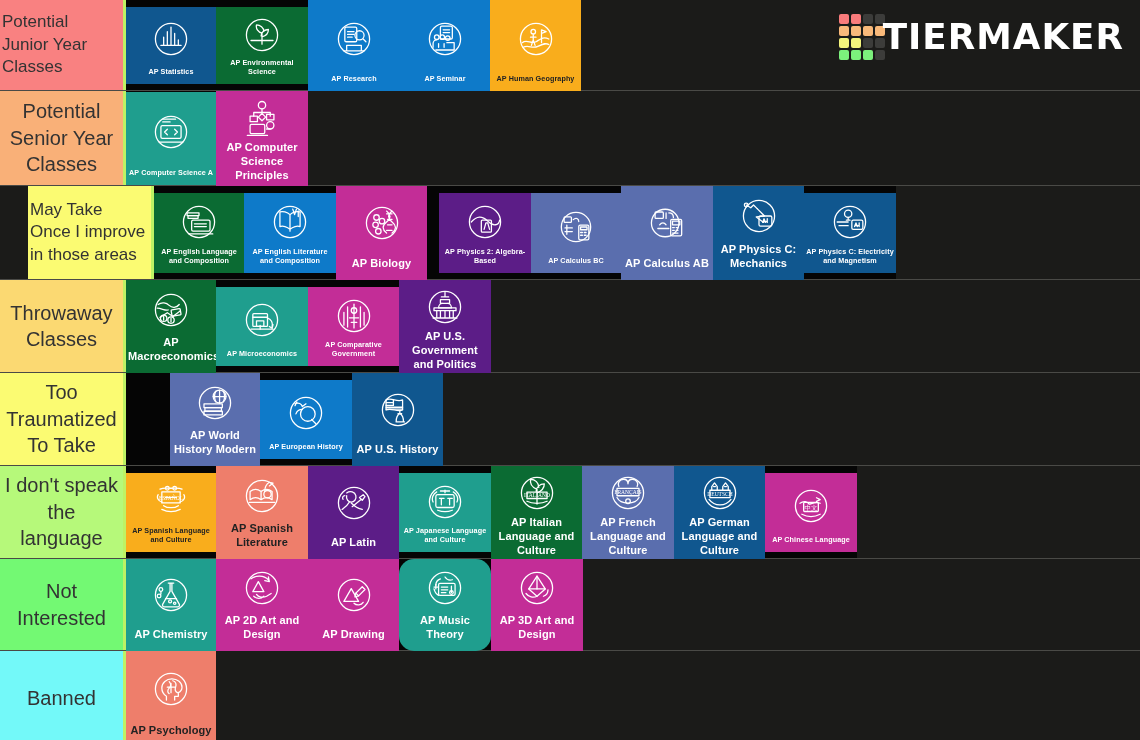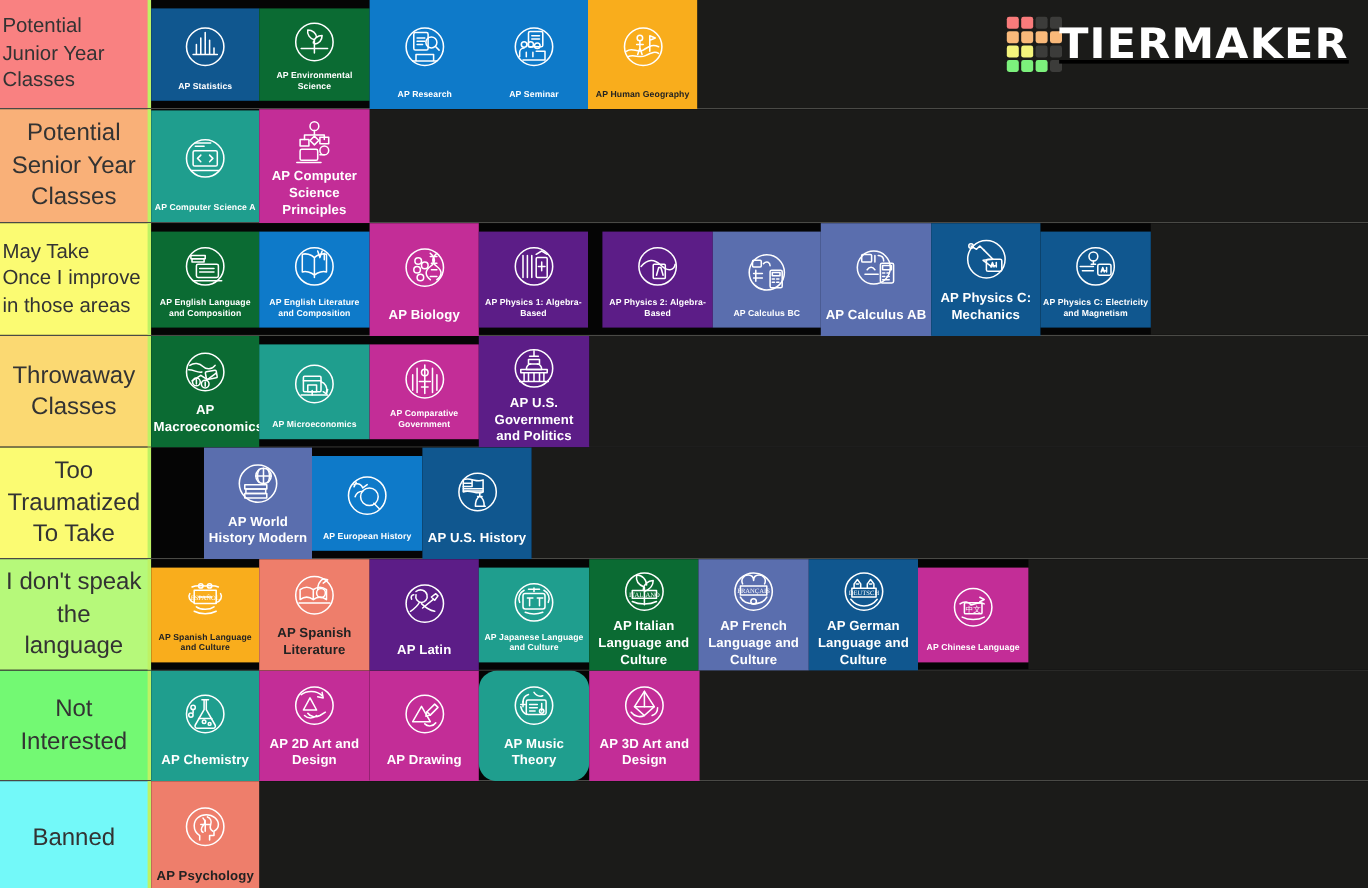--- a/index.html
+++ b/index.html
@@ -17,21 +17,20 @@
   }
 
   
   .brand {
     position: absolute;
     top: 14px; right: 18px;
     display: flex;
     align-items: center;
     gap: 0;
     z-index: 5;
-    text-decoration: underline;
   }
   .brand-grid {
     display: grid;
     grid-template-columns: repeat(4, 10px);
     grid-template-rows: repeat(4, 10px);
     gap: 2px;
   }
   .brand-grid i { display: block; border-radius: 2px; }
   .brand-word {
     color: #ffffff;
@@ -234,21 +233,21 @@
                 <circle cx="33" cy="32" r="4" stroke="currentColor" fill="none" stroke-width="1.4" stroke-linecap="round" stroke-linejoin="round"></circle>
                 <rect x="11" y="31" width="16" height="10" rx="1.5" stroke="currentColor" fill="none" stroke-width="1.4" stroke-linecap="round" stroke-linejoin="round"></rect>
                 <path d="M8 43h22M29 36h4" stroke="currentColor" fill="none" stroke-width="1.4" stroke-linecap="round" stroke-linejoin="round"></path>
               </svg>
             </div>
             <div class="cap">AP Computer Science Principles</div>
           </div>
           <div class="filler"></div>
         </div>
       </div>
-      <div class="row" style="height: 94px;">
+      <div class="row" style="height: 94px; padding-left: 28px;">
         <div class="tier-label small" style="background: rgb(251, 251, 114);">May Take Once I improve in those areas</div>
         <div class="row-items">
           <div class="card" style="background: rgb(11, 107, 51); width: 90px; height: 80px;">
             <div class="icon">
               <svg width="44" height="44" viewBox="0 0 48 48" style="color:currentColor">
                 <circle cx="24" cy="24" r="17" stroke="currentColor" fill="none" stroke-width="1.4" stroke-linecap="round" stroke-linejoin="round"></circle>
                 <rect x="16" y="22" width="20" height="12" rx="1.5" stroke="currentColor" fill="none" stroke-width="1.4" stroke-linecap="round" stroke-linejoin="round"></rect>
                 <path d="M19 26h13M19 29h13M13 37h26" stroke="currentColor" fill="none" stroke-width="1.4" stroke-linecap="round" stroke-linejoin="round"></path>
                 <rect x="11" y="14" width="13" height="3" stroke="currentColor" fill="none" stroke-width="1.4" stroke-linecap="round" stroke-linejoin="round"></rect>
                 <rect x="12" y="17" width="11" height="3" stroke="currentColor" fill="none" stroke-width="1.4" stroke-linecap="round" stroke-linejoin="round"></rect>
@@ -271,31 +270,20 @@
               <svg width="44" height="44" viewBox="0 0 48 48" style="color:currentColor">
                 <circle cx="24" cy="24" r="17" stroke="currentColor" fill="none" stroke-width="1.4" stroke-linecap="round" stroke-linejoin="round"></circle>
                 <circle cx="18" cy="18" r="3" stroke="currentColor" fill="none" stroke-width="1.4" stroke-linecap="round" stroke-linejoin="round"></circle>
                 <circle cx="17" cy="26" r="3" stroke="currentColor" fill="none" stroke-width="1.4" stroke-linecap="round" stroke-linejoin="round"></circle>
                 <circle cx="24" cy="22" r="3" stroke="currentColor" fill="none" stroke-width="1.4" stroke-linecap="round" stroke-linejoin="round"></circle>
                 <circle cx="20" cy="33" r="3" stroke="currentColor" fill="none" stroke-width="1.4" stroke-linecap="round" stroke-linejoin="round"></circle>
                 <path d="M29 11c5 4 5 8 0 12s-5 8 0 12M35 11c-5 4-5 8 0 12s5 8 0 12M29 14h6M30 20h5M30 26h5M29 32h6" stroke="currentColor" fill="none" stroke-width="1.4" stroke-linecap="round" stroke-linejoin="round"></path>
               </svg>
             </div>
             <div class="cap">AP Biology</div>
-          </div>
-          <div class="card" style="background: rgb(92, 29, 135); width: 91px; height: 80px;">
-            <div class="icon">
-              <svg width="44" height="44" viewBox="0 0 48 48" style="color:currentColor">
-                <circle cx="24" cy="24" r="17" stroke="currentColor" fill="none" stroke-width="1.4" stroke-linecap="round" stroke-linejoin="round"></circle>
-                <path d="M14 14v20M18 14v20M22 14v20" stroke="currentColor" fill="none" stroke-width="1.4" stroke-linecap="round" stroke-linejoin="round"></path>
-                <rect x="26" y="16" width="10" height="18" rx="1" stroke="currentColor" fill="none" stroke-width="1.4" stroke-linecap="round" stroke-linejoin="round"></rect>
-                <path d="M31 20v8M28 24h6M26 13l5-3 5 3" stroke="currentColor" fill="none" stroke-width="1.4" stroke-linecap="round" stroke-linejoin="round"></path>
-              </svg>
-            </div>
-            <div class="cap">AP Physics 1: Algebra-Based</div>
           </div>
           <div class="card" style="background: rgb(92, 29, 135); width: 92px; height: 80px; margin-left: 12px;">
             <div class="icon">
               <svg width="44" height="44" viewBox="0 0 48 48" style="color:currentColor">
                 <circle cx="24" cy="24" r="17" stroke="currentColor" fill="none" stroke-width="1.4" stroke-linecap="round" stroke-linejoin="round"></circle>
                 <path d="M9 24c6-7 12-7 18-1s12 5 13-1" stroke="currentColor" fill="none" stroke-width="1.4" stroke-linecap="round" stroke-linejoin="round"></path>
                 <rect x="20" y="22" width="11" height="13" rx="1" stroke="currentColor" fill="none" stroke-width="1.4" stroke-linecap="round" stroke-linejoin="round"></rect>
                 <path d="M23 32l2-7h2l2 7" stroke="currentColor" fill="none" stroke-width="1.4" stroke-linecap="round" stroke-linejoin="round"></path>
               </svg>
             </div>

